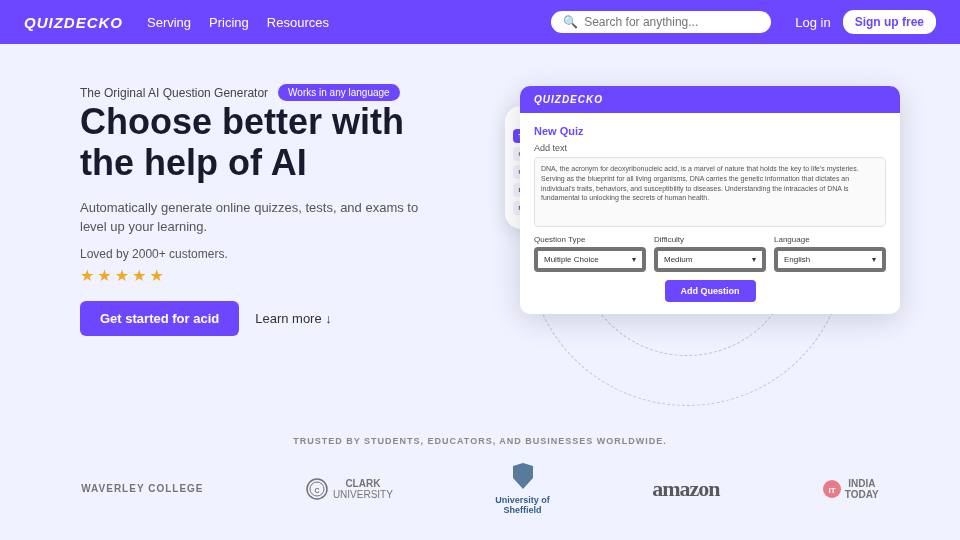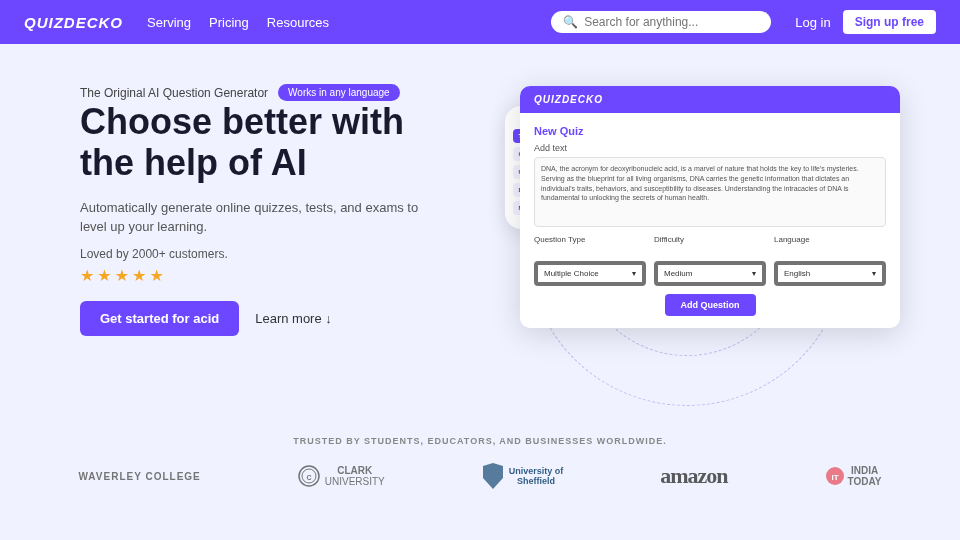--- a/index.html
+++ b/index.html
@@ -63,21 +63,21 @@
       color: white;
       font-size: 13px;
       cursor: pointer;
     }
     .nav-signup {
       background: white;
       color: #6c47ff;
       font-size: 12px;
       font-weight: 600;
       padding: 5px 12px;
-      border-radius: 4px;
+      border-radius: 11px;
       cursor: pointer;
       border: none;
       white-space: nowrap;
     }
 
     
     .hero {
       display: flex;
       align-items: flex-start;
       padding: 32px 60px 0 80px;
@@ -275,21 +275,21 @@
       gap: 8px;
       margin-bottom: 8px;
     }
     .qp-field {
       flex: 1;
     }
     .qp-field-label {
       font-size: 8px;
       color: #444;
       font-weight: 500;
-      margin-bottom: 17px;
+      margin-bottom: 3px;
     }
     .qp-select {
       background: white;
       border: 4px solid #737373;
       border-radius: 4px;
       padding: 4px 6px;
       font-size: 8px;
       color: #333;
       display: flex;
       align-items: center;
@@ -449,21 +449,21 @@
   <div class="logos-row">
     <div class="logo-item logo-waverley">WAVERLEY COLLEGE</div>
     <div class="logo-item" style="display:flex;align-items:center;gap:5px;">
       <svg width="22" height="22" viewBox="0 0 22 22">
           <circle cx="11" cy="11" r="10" fill="none" stroke="#555" stroke-width="1.5"></circle>
           <circle cx="11" cy="11" r="7" fill="none" stroke="#555" stroke-width="1"></circle>
           <text x="11" y="14.5" text-anchor="middle" font-size="7" fill="#555" font-weight="bold">C</text>
         </svg>
       <span style="font-size:10px;font-weight:700;color:#555;">CLARK<br><span style="font-weight:400;">UNIVERSITY</span></span>
     </div>
-    <div class="logo-item" style="display:flex;align-items:center;gap:5px;">
+    <div class="logo-item" style="display:flex;align-items:center;gap:5px;flex-direction:column;">
       <svg width="22" height="28" viewBox="0 0 22 28">
           <path d="M11 1 L21 4 L21 16 L11 27 L1 16 L1 4 Z" fill="#003865" opacity="0.8"></path>
         </svg>
       <span style="font-size:9px;color:#003865;font-weight:600;">University of<br><strong>Sheffield</strong></span>
     </div>
     <div class="logo-item" style="font-size:22px;font-weight:900;color:#333;letter-spacing:-1px;font-family:serif;">amazon</div>
     <div class="logo-item" style="display:flex;align-items:center;gap:3px;">
       <svg width="20" height="20" viewBox="0 0 20 20">
           <circle cx="10" cy="10" r="9" fill="#e63946" opacity="0.8"></circle>
           <text x="10" y="14" text-anchor="middle" font-size="8" fill="white" font-weight="bold">IT</text>

